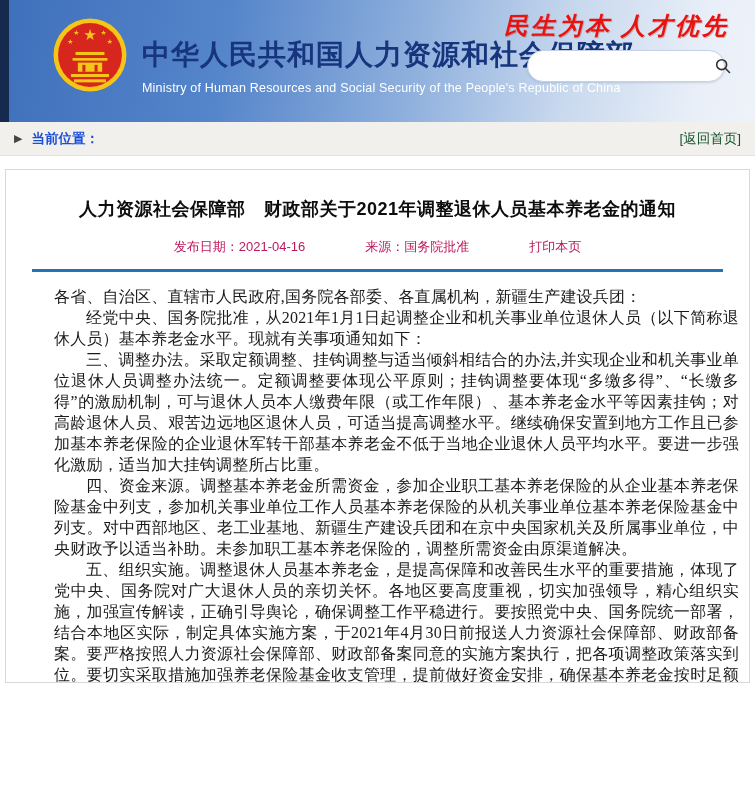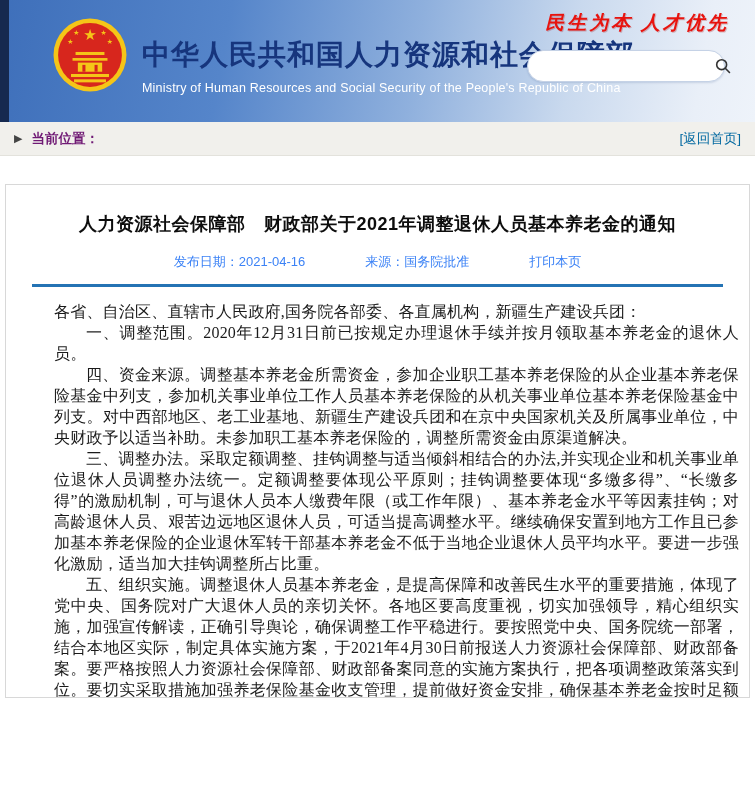--- a/index.html
+++ b/index.html
@@ -7,45 +7,45 @@
     font-family:"Liberation Sans","DejaVu Sans",sans-serif; }
 
   
   .header { position:relative; height:122px;
     background:linear-gradient(100deg,#3e6fba 0%, #5585ca 30%, #8fb0dd 55%, #c9d9ee 75%, #e9eff8 92%, #eef3fa 100%); }
   .left-strip { position:absolute; left:0; top:0; width:9px; height:100%; background:#16294f; }
   .emblem { position:absolute; left:52px; top:12px; width:76px; height:86px; }
   .title-block { position:absolute; left:142px; top:36px; }
   .cn-name { font-size:28px; font-weight:bold; color:#16357d; letter-spacing:1px; white-space:nowrap; }
   .en-name { font-size:12.5px; color:#ffffff; margin-top:7px; letter-spacing:0.2px; }
-  .slogan { position:absolute; right:26px; top:10px; font-size:19px; font-weight:bold; font-style:italic;
+  .slogan { position:absolute; right:26px; top:10px; font-size:24px; font-weight:bold; font-style:italic;
     color:#e8130e; font-family:"Liberation Serif",serif; letter-spacing:3px; white-space:nowrap;
     text-shadow:1px 1px 0 rgba(160,0,0,0.25);margin-left:33px; }
   .search { position:absolute; right:30px; top:50px; width:198px; height:32px; background:#fff;
     border:1px solid #c5d2e6; border-radius:17px; display:flex; align-items:center; padding:0 10px;
     box-shadow:0 1px 2px rgba(30,60,120,0.15); }
   .search input { flex:1; border:none; outline:none; font-size:13px; background:transparent;
     font-family:"Liberation Sans","DejaVu Sans",sans-serif; }
   .search-btn { width:22px; height:22px; border:none; background:transparent; cursor:pointer;
     display:flex; align-items:center; justify-content:center; }
 
   
   .breadcrumb { height:34px; background:#f1f0ec; border-bottom:1px solid #e3e2dc;
     display:flex; align-items:center; padding:0 14px; font-size:13.5px; color:#333; }
   .crumb-arrow { color:#444; font-size:11px; margin-right:9px; }
-  .crumb-label { font-weight:bold; margin-right:9px; color:#701a75; }
+  .crumb-label { font-weight:bold; margin-right:9px; color:#1d4ed8; }
   .crumb-path { color:#333; cursor:pointer; }
-  .back-home { margin-left:auto; color:#0369a1; font-size:13.5px; cursor:pointer; }
+  .back-home { margin-left:auto; color:#14532d; font-size:13.5px; cursor:pointer; }
 
   
-  .content-box { margin:28px 5px 0 5px; height:514px; border:1px solid #d8d8d8; background:#fff;
+  .content-box { margin:13px 5px 0 5px; height:514px; border:1px solid #d8d8d8; background:#fff;
     padding-top:27px; overflow:hidden; }
   .doc-title { text-align:center; font-size:18px; font-weight:bold; color:#0d0d0d; padding:0 46px;
     letter-spacing:0.5px; }
-  .doc-meta { display:flex; justify-content:center; gap:60px; margin-top:17px; font-size:13px; color:#3b82f6; }
+  .doc-meta { display:flex; justify-content:center; gap:60px; margin-top:17px; font-size:13px; color:#be185d; }
   .doc-meta .print { cursor:pointer;text-align:right; }
   .divider { height:3px; background:#2473b4; margin:13px 26px 0 26px; }
   .doc-body { padding:14px 10px 0 48px; font-size:16px; line-height:21px; color:#1a1a1a;
     text-align:justify; letter-spacing:0.2px; }
   .doc-body p { margin:0;font-family:Liberation Serif, serif; }
   .body-para.indent { text-indent:2em; }
 </style>
 </head>
 <body>
 
@@ -101,19 +101,19 @@
   <div class="doc-meta">
     <span>发布日期：2021-04-16</span>
     <span>来源：国务院批准</span>
     <span class="print">打印本页</span>
   </div>
 
   <div class="divider"></div>
 
   <div class="doc-body">
       <p class="body-para">各省、自治区、直辖市人民政府,国务院各部委、各直属机构，新疆生产建设兵团：</p>
-      <p class="body-para indent">一、调整范围。2020年12月31日前已按规定办理退休手续并按月领取基本养老金的退休人员。</p>
+      <p class="body-para indent">经党中央、国务院批准，从2021年1月1日起调整企业和机关事业单位退休人员（以下简称退休人员）基本养老金水平。现就有关事项通知如下：</p>
+      <p class="body-para indent">三、调整办法。采取定额调整、挂钩调整与适当倾斜相结合的办法,并实现企业和机关事业单位退休人员调整办法统一。定额调整要体现公平原则；挂钩调整要体现“多缴多得”、“长缴多得”的激励机制，可与退休人员本人缴费年限（或工作年限）、基本养老金水平等因素挂钩；对高龄退休人员、艰苦边远地区退休人员，可适当提高调整水平。继续确保安置到地方工作且已参加基本养老保险的企业退休军转干部基本养老金不低于当地企业退休人员平均水平。要进一步强化激励，适当加大挂钩调整所占比重。</p>
       <p class="body-para indent">四、资金来源。调整基本养老金所需资金，参加企业职工基本养老保险的从企业基本养老保险基金中列支，参加机关事业单位工作人员基本养老保险的从机关事业单位基本养老保险基金中列支。对中西部地区、老工业基地、新疆生产建设兵团和在京中央国家机关及所属事业单位，中央财政予以适当补助。未参加职工基本养老保险的，调整所需资金由原渠道解决。</p>
-      <p class="body-para indent">三、调整办法。采取定额调整、挂钩调整与适当倾斜相结合的办法,并实现企业和机关事业单位退休人员调整办法统一。定额调整要体现公平原则；挂钩调整要体现“多缴多得”、“长缴多得”的激励机制，可与退休人员本人缴费年限（或工作年限）、基本养老金水平等因素挂钩；对高龄退休人员、艰苦边远地区退休人员，可适当提高调整水平。继续确保安置到地方工作且已参加基本养老保险的企业退休军转干部基本养老金不低于当地企业退休人员平均水平。要进一步强化激励，适当加大挂钩调整所占比重。</p>
       <p class="body-para indent">五、组织实施。调整退休人员基本养老金，是提高保障和改善民生水平的重要措施，体现了党中央、国务院对广大退休人员的亲切关怀。各地区要高度重视，切实加强领导，精心组织实施，加强宣传解读，正确引导舆论，确保调整工作平稳进行。要按照党中央、国务院统一部署，结合本地区实际，制定具体实施方案，于2021年4月30日前报送人力资源社会保障部、财政部备案。要严格按照人力资源社会保障部、财政部备案同意的实施方案执行，把各项调整政策落实到位。要切实采取措施加强养老保险基金收支管理，提前做好资金安排，确保基本养老金按时足额发放，不得发生新的拖欠。未经人力资源社会保障部、财政部批准，不得自行提高退休人员基本养老金水平，不得通过设立最低养老金标准等方式变相提高待遇水平。对自行提高调整水平、突破调整政策、存在违规一次性补缴或违规办理提前退休的地区，将予以批评问责，并相应扣减中央财政补助资金和中央调剂金。在京中央和国家机关及所属事业单位的调整方案由人力资源社会保障部、财政部制定并组织实施。</p>
     </div>
 
 </div>
 
 </body></html>

